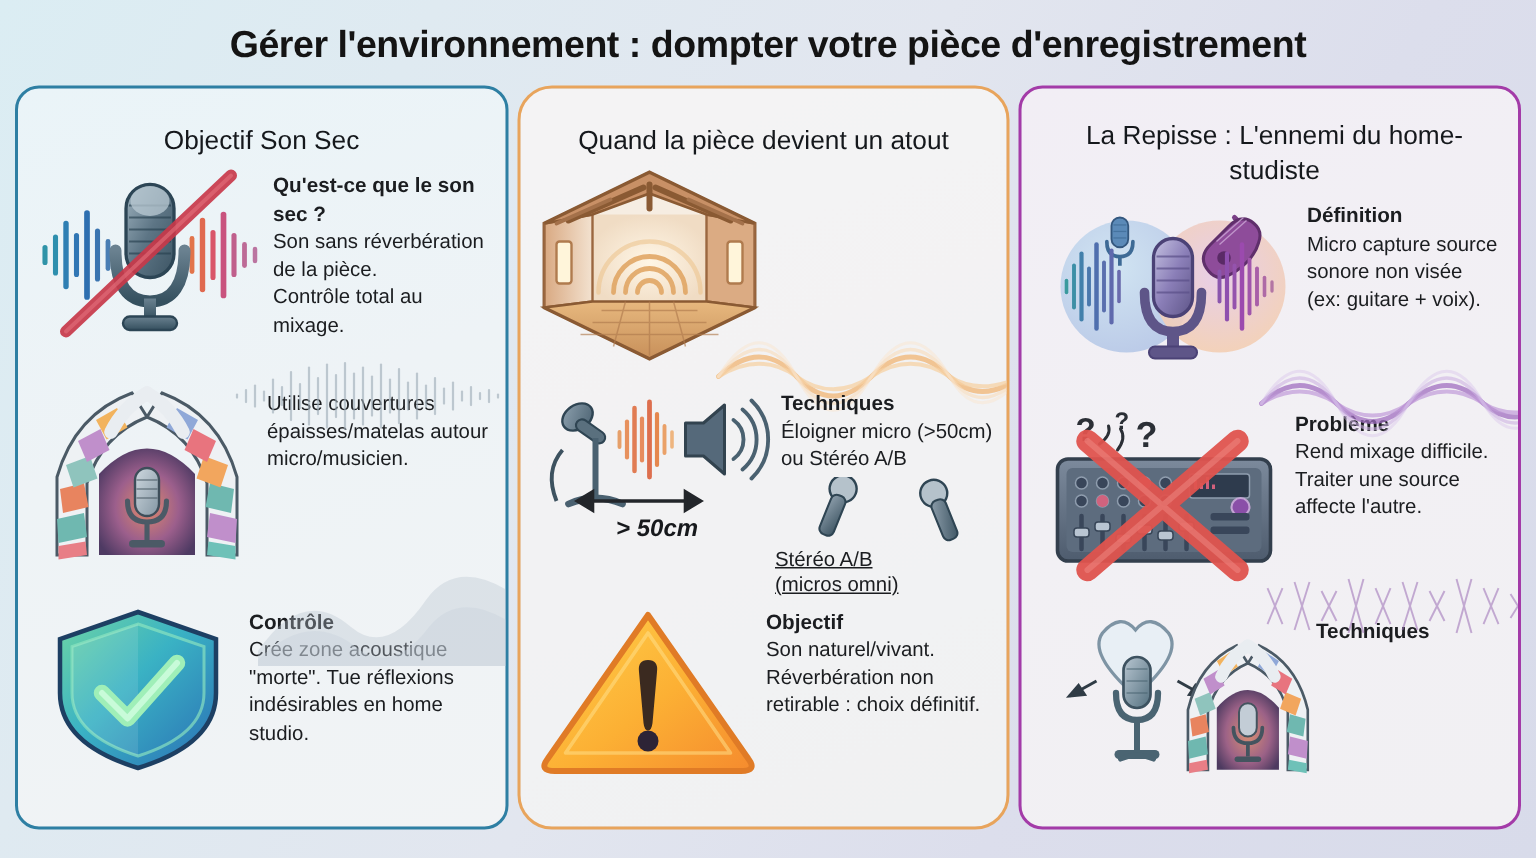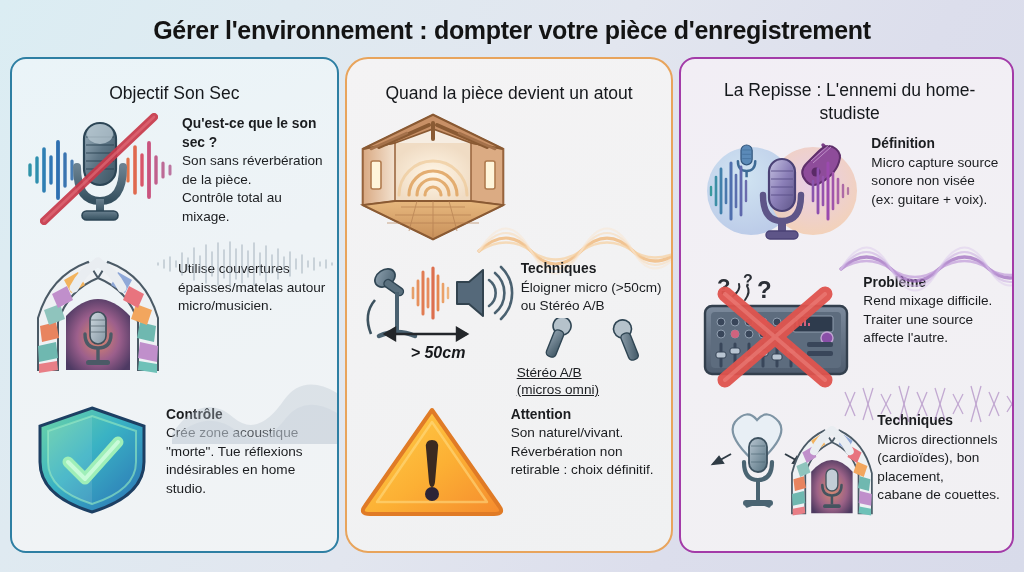--- a/index.html
+++ b/index.html
@@ -478,21 +478,21 @@
                   <stop offset="1" stop-color="#f58b2e"></stop>
               </linearGradient>
             </defs>
             <path d="M75 10 L142 106 q6 8 -5 8 L13 114 q-11 0 -5 -8 Z" fill="url(#warng)" stroke="#e07b26" stroke-width="4" stroke-linejoin="round"></path>
             <path d="M75 22 L130 102 L20 102 Z" fill="none" stroke="#ffdf86" stroke-width="2.4" opacity="0.55" stroke-linejoin="round"></path>
             <path d="M75 40 q7 0 6 8 l-3 34 q-0.6 5 -3 5 q-2.4 0 -3 -5 l-3 -34 q-1 -8 6 -8 Z" fill="#3b2a20"></path>
             <circle cx="75" cy="94" r="7" fill="#2d2436"></circle>
           </svg>
         </div>
         <div class="txt">
-          <span class="h">Attention</span>
+          <span class="h">Objectif</span>
           <span class="b">Son naturel/vivant.<br>Réverbération non<br>retirable : choix définitif.</span>
         </div>
       </div>
 
     </div>
   </div>
 
   <div class="panel panel-3">
     <div class="panel-title">La Repisse : L'ennemi du home-studiste</div>
 
@@ -756,20 +756,19 @@
               <path d="M58 14 q16 10 24 28" fill="none" stroke="#e9edf1" stroke-width="11" stroke-linecap="round"></path>
               <rect x="50" y="66" width="16" height="30" rx="8" fill="#c3cdd6" stroke="#44545f" stroke-width="1.8"></rect>
               <path d="M45 88 q0 14 13 14 q13 0 13 -14" fill="none" stroke="#44545f" stroke-width="3.4" stroke-linecap="round"></path>
               <line x1="58" y1="102" x2="58" y2="114" stroke="#44545f" stroke-width="3.4"></line>
               <rect x="46" y="114" width="24" height="5" rx="2.5" fill="#44545f"></rect>
             </g>
           </svg>
         </div>
         <div class="txt">
           <span class="h">Techniques</span>
-          <span class="b">Micros directionnels<br>(cardioïdes), bon<br>placement,<br>cabane de couettes.</span>
         </div>
       </div>
 
     </div>
   </div>
 
 </div>
 
 </body></html>

